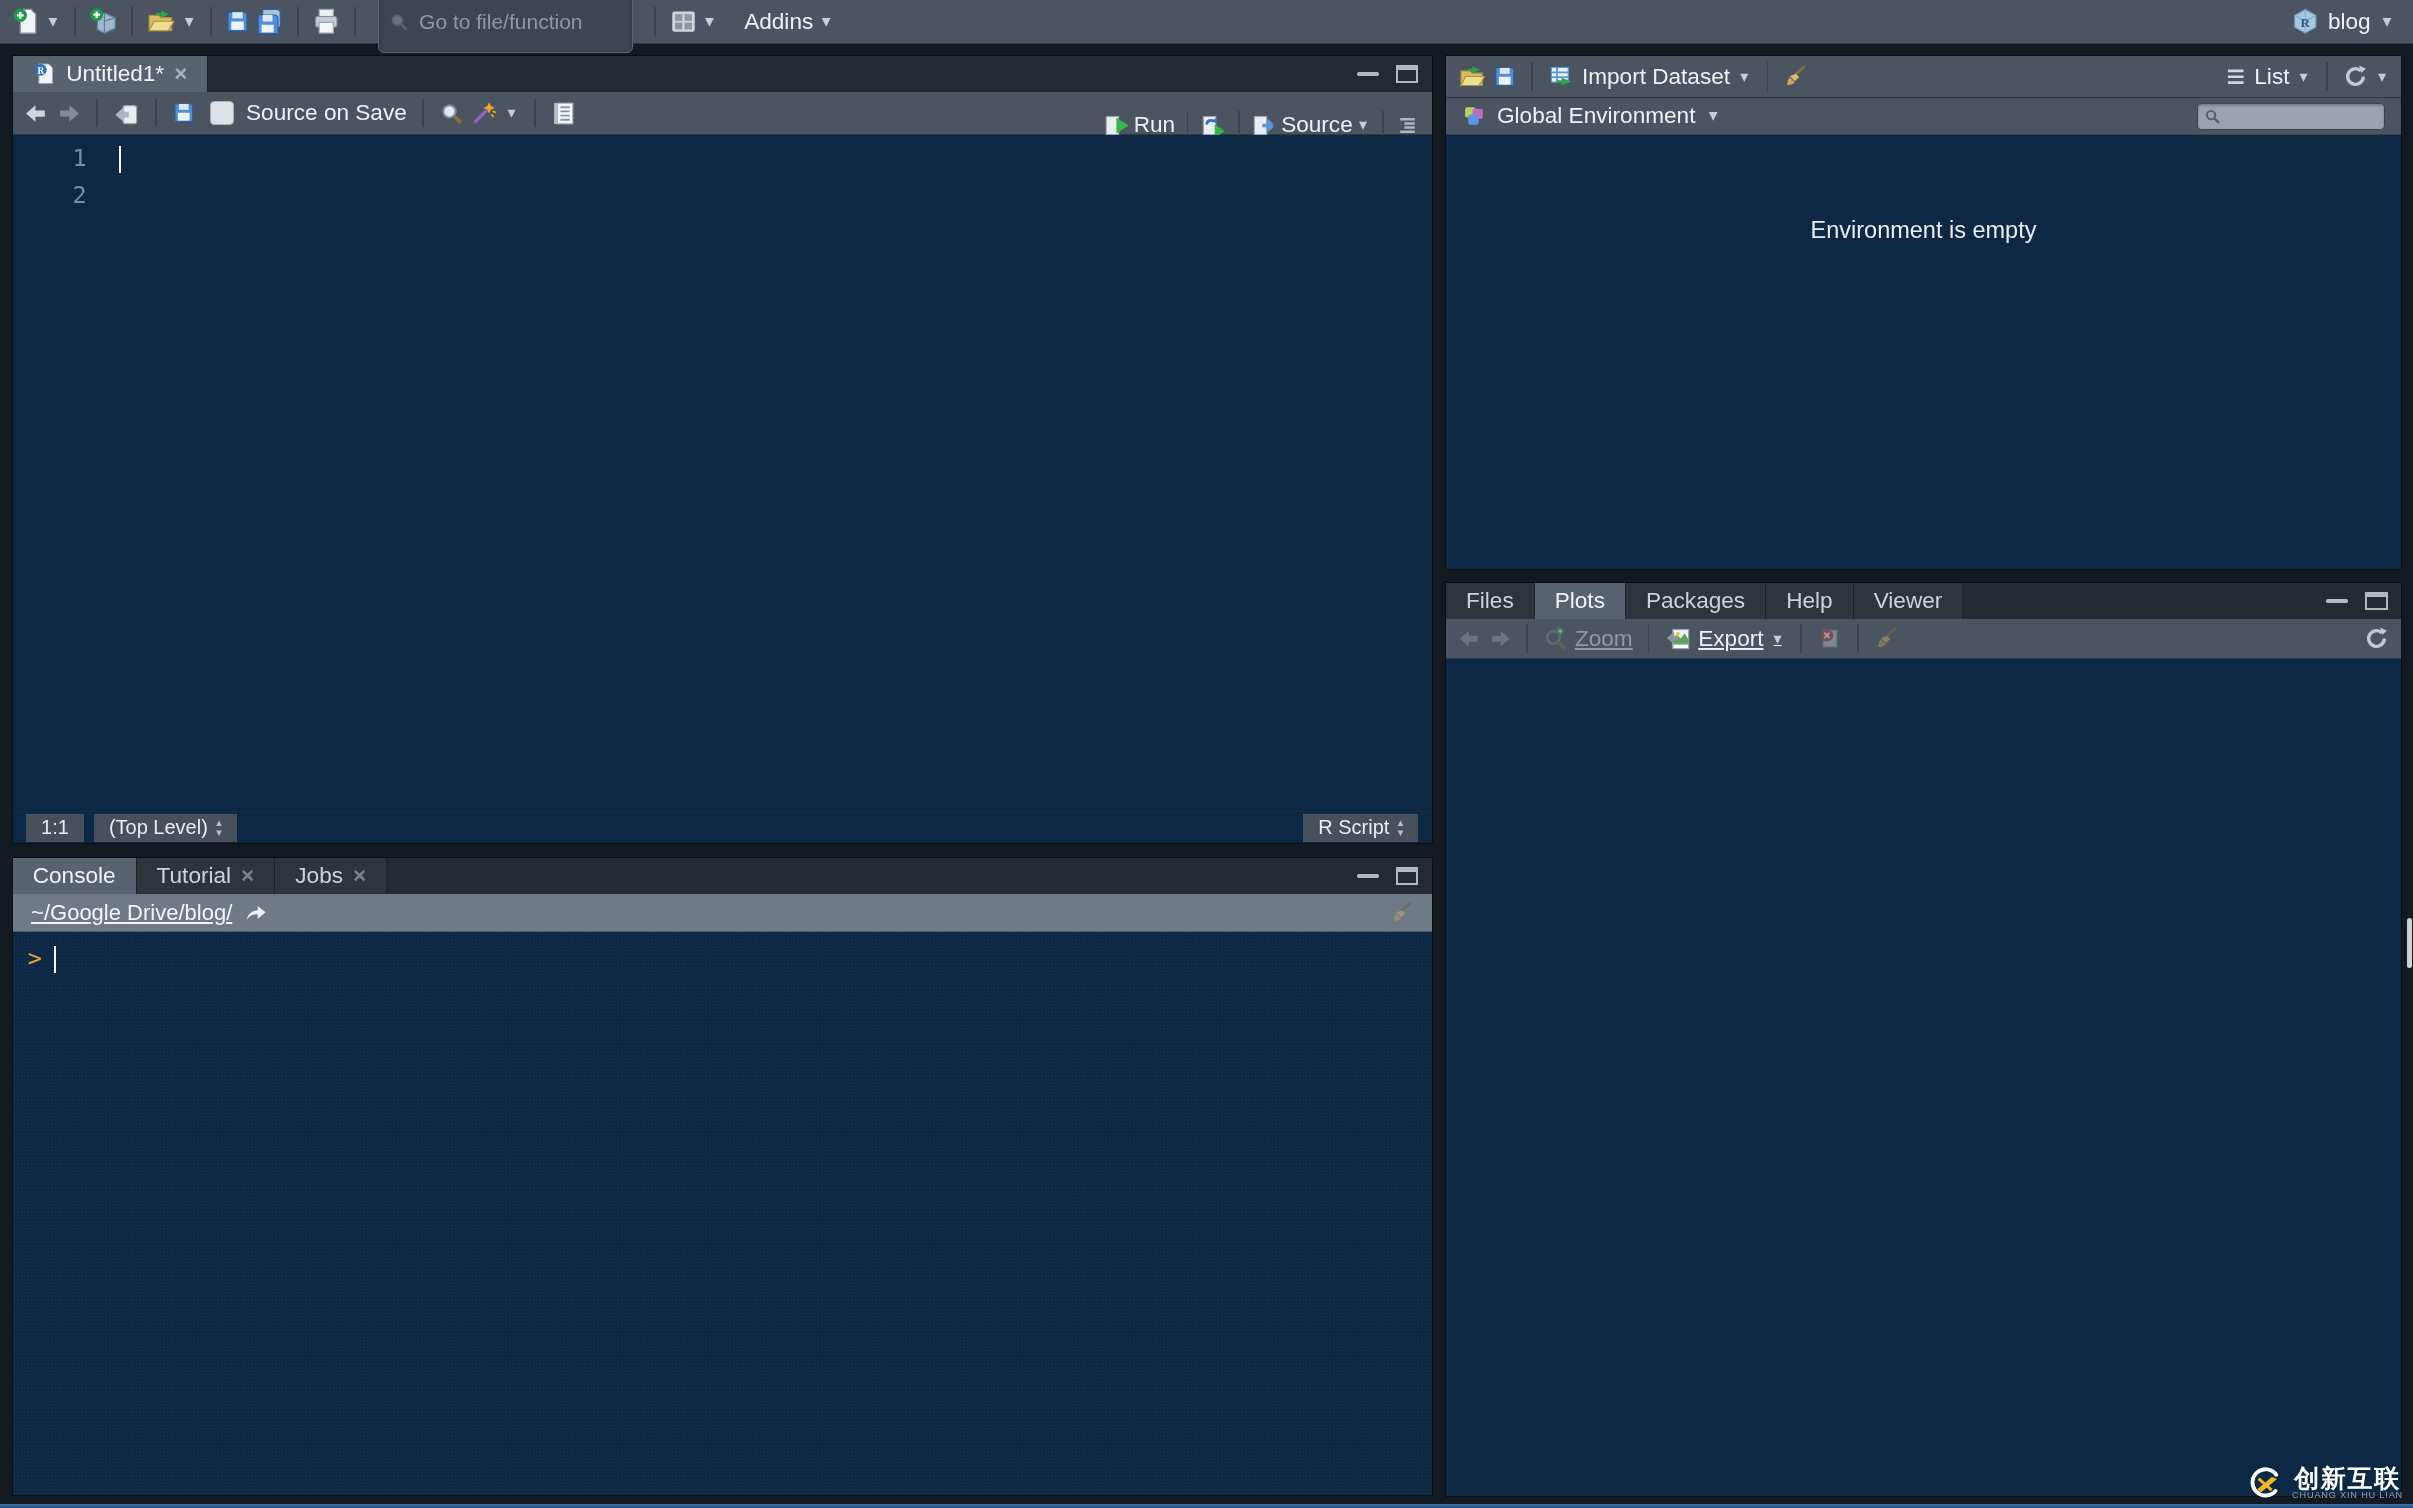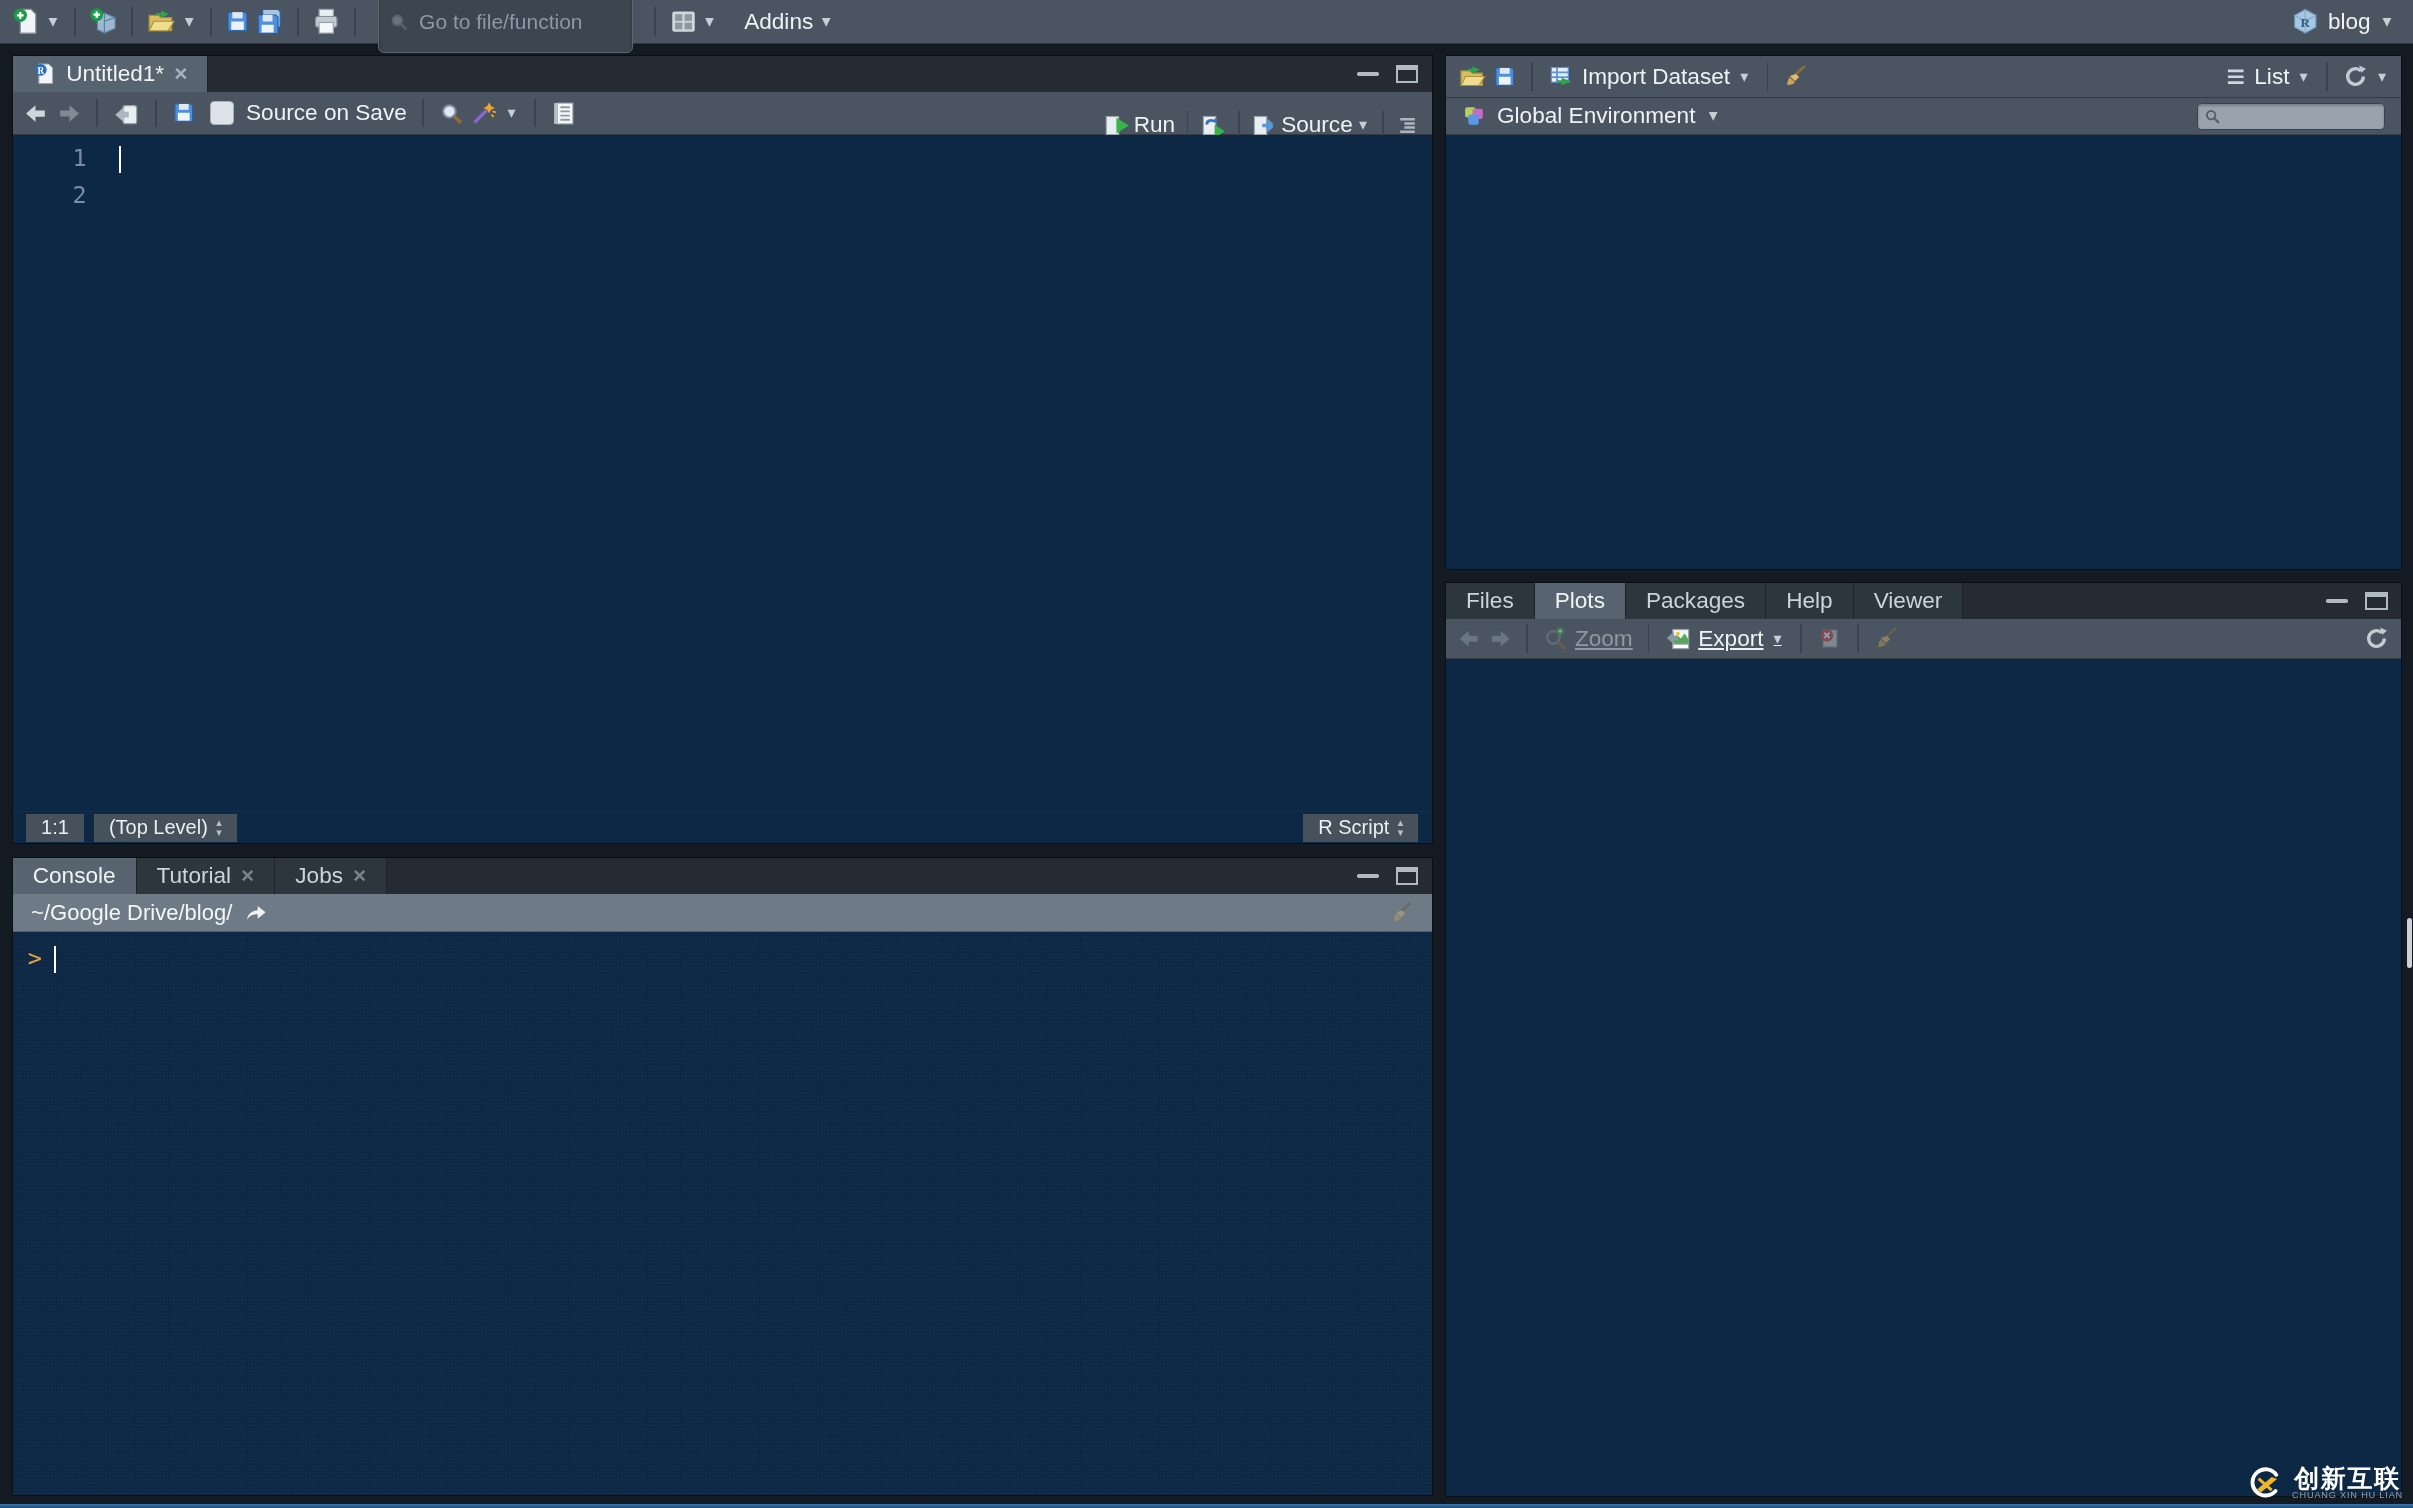--- a/index.html
+++ b/index.html
@@ -51,21 +51,21 @@
   #code-lines{padding-left:17px;color:#e8edf1;}
   .cursor{display:inline-block;width:2.5px;height:27px;background:#ffffff;vertical-align:middle;}
   #source-status{height:31px;flex:0 0 auto;background:#0d2845;display:flex;align-items:center;gap:10px;
     padding:0 13.4px;font-size:20px;border-top:0.8px solid #1b2c45;}
   .chip{background:#46515c;color:#eaeef1;padding:2.5px 15px;display:flex;align-items:center;gap:8.4px;}
   .sorter{display:inline-flex;flex-direction:column;font-size:11px;line-height:9.2px;color:#b8c0c7;}
 
   
   #console-pane{left:11.7px;top:857px;width:1421px;height:639px;}
   #workdir-bar{height:37px;flex:0 0 auto;background:#6e7a86;display:flex;align-items:center;gap:11.7px;
-    padding:0 18.4px;font-size:22px;color:#f4f7f9;border-bottom:0.8px solid #55606b;}
+    padding:0 18.4px;font-size:22px;color:#f4f7f9;border-bottom:0.8px solid #55606b;text-decoration:underline;}
   #console-body{flex:1;font-family:"DejaVu Sans Mono",monospace;font-size:23.5px;padding:11.7px 0 0 15px;}
   .prompt{color:#e7a33c;margin-right:11.7px;}
 
   
   #environment-pane{left:1445px;top:55px;width:957px;height:515px;}
   #scope-bar{height:36px;flex:0 0 auto;background:#4a5561;display:flex;align-items:center;gap:10px;
     padding:0 16px;font-size:22.6px;border-bottom:0.8px solid #39424c;}
   #env-search{margin-left:auto;display:flex;align-items:center;gap:6.7px;width:173px;height:25px;
     background:#99a3ad;border:0.8px solid #39434d;border-radius:4.2px;padding:0 6.7px;box-shadow:inset 0 1.7px 2.5px rgba(0,0,0,.25);}
   #env-search input{flex:1;width:100%;background:transparent;border:0;outline:0;font-size:19px;color:#2c343c;}
@@ -427,20 +427,23 @@
         <span class="icon">
           <svg width="17" height="17" viewBox="0 0 24 24">
               <circle cx="10" cy="10" r="6" fill="none" stroke="#545e68" stroke-width="2.6"></circle>
               <path d="M14.5 14.5L21 21" stroke="#545e68" stroke-width="3"></path>
             </svg>
         </span>
         <input value="" style="">
       </div>
     </div>
 
+    <div class="content darktex">
+      <div id="env-empty">Environment is empty</div>
+    </div>
   </div>
 
   <div id="plots-pane" class="pane">
     <div class="tabbar darktex">
       <div class="tab">
         <span>Files</span>
       </div>
       <div class="tab active">
         <span>Plots</span>
       </div>

